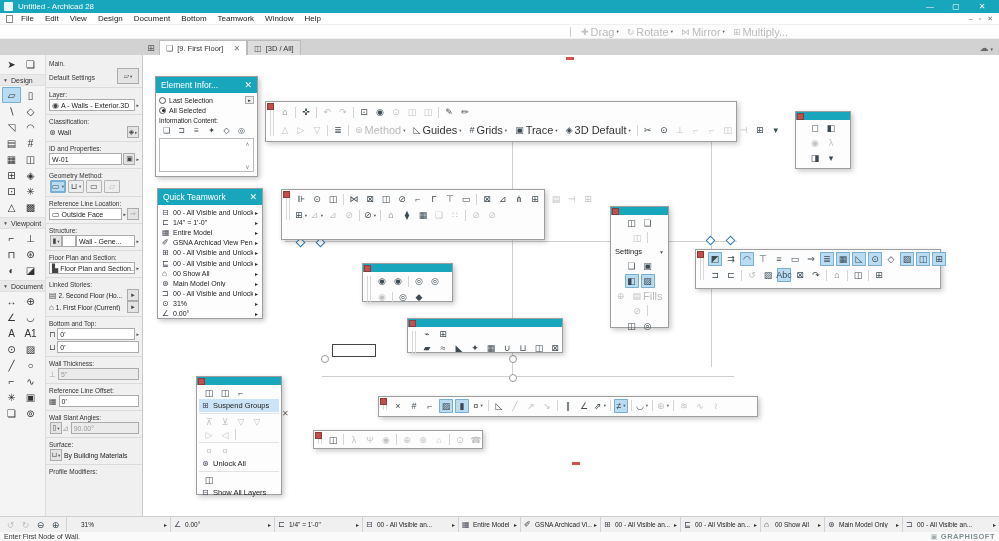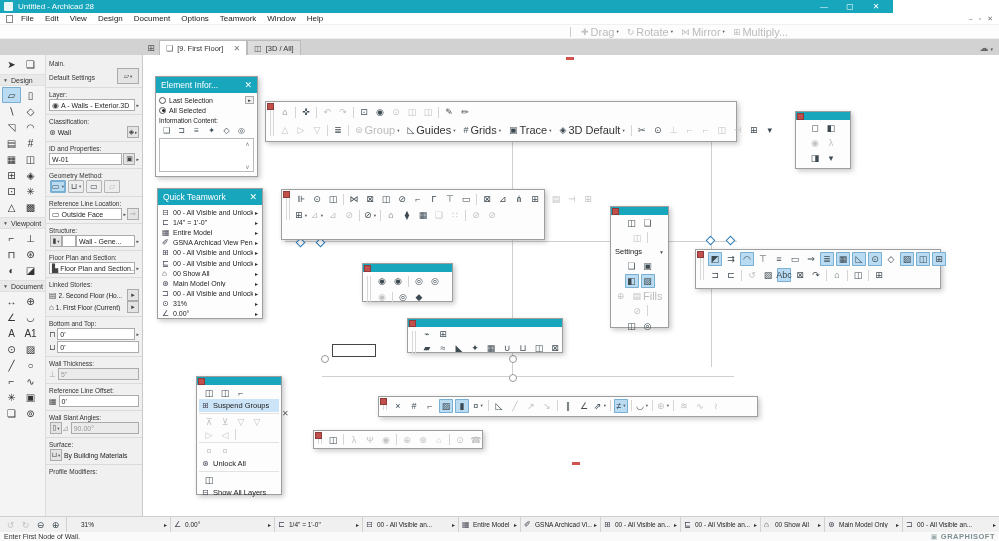--- a/index.html
+++ b/index.html
@@ -1,20 +1,20 @@
 <!DOCTYPE html>
 <html><head>
 <meta charset="utf-8">
 <style>
   * { margin:0; padding:0; box-sizing:border-box; font-family:"Liberation Sans","DejaVu Sans",sans-serif; }
   html,body { width:999px; height:541px; overflow:hidden; background:#fff; }
   body { position:relative; font-size:8px; color:#222; }
 
   
-  #titlebar { position:absolute; left:0; top:0; width:893px; height:13px; background:#17A6BB; color:#fff; display:flex; align-items:center; padding:0 4px; font-size:8px; }
+  #titlebar { position:absolute; left:0; top:0; width:999px; height:13px; background:#17A6BB; color:#fff; display:flex; align-items:center; padding:0 4px; font-size:8px; }
   #titlebar .appico { width:9px; height:9px; background:#fff; border-radius:1px; margin-right:5px; opacity:.9; }
   #titlebar .spacer { flex:1; }
   #titlebar .wc { width:26px; text-align:center; font-size:8px; color:#fff; }
   #menubar { position:absolute; left:0; top:13px; width:999px; height:12px; background:#fff; display:flex; align-items:center; padding-left:6px; border-bottom:1px solid #F0F0F0; }
   #menubar .docico { width:7px; height:8px; border:1px solid #888; margin-right:8px; }
   .menu-item { margin-right:11px; font-size:8px; color:#222; }
   #menubar .spacer { flex:1; }
   #menubar .mwc { color:#777; font-size:7px; margin-right:6px; }
   #transformbar { position:absolute; left:0; top:25px; width:999px; height:14px; background:#FDFDFD; display:flex; align-items:center; padding-left:570px; border-bottom:1px solid #EEE; }
   #transformbar .vsep { width:1px; height:10px; background:#CCC; margin-right:6px; }
@@ -149,21 +149,21 @@
   <span class="wc">✕</span>
 </div>
 
 <div id="menubar">
   <span class="docico"></span>
   <span class="menu-item">File</span>
   <span class="menu-item">Edit</span>
   <span class="menu-item">View</span>
   <span class="menu-item">Design</span>
   <span class="menu-item">Document</span>
-  <span class="menu-item">Options</span>
+  <span class="menu-item">Bottom</span>
   <span class="menu-item">Teamwork</span>
   <span class="menu-item">Window</span>
   <span class="menu-item">Help</span>
   <span class="spacer"></span>
   <span class="mwc">–</span>
   <span class="mwc">▫</span>
   <span class="mwc">✕</span>
 </div>
 
 <div id="transformbar">
@@ -517,21 +517,21 @@
           <span class="tbi">✎</span>
           <span class="tbi">✏</span>
         </div>
       <div class="trow">
           <span class="tbi dim">△</span>
           <span class="tbi dim">▷</span>
           <span class="tbi dim">▽</span>
           <span class="sep"></span>
           <span class="tbi">≣</span>
           <span class="sep"></span>
-          <span class="tbi dim lbl">⊚<span class="tbt">Group</span><span class="caret">▾</span></span>
+          <span class="tbi dim lbl">⊚<span class="tbt">Method</span><span class="caret">▾</span></span>
           <span class="tbi lbl">◺<span class="tbt">Guides</span><span class="caret">▾</span></span>
           <span class="tbi lbl">#<span class="tbt">Grids</span><span class="caret">▾</span></span>
           <span class="tbi lbl">▣<span class="tbt">Trace</span><span class="caret">▾</span></span>
           <span class="tbi lbl">◈<span class="tbt">3D Default</span><span class="caret">▾</span></span>
           <span class="sep"></span>
           <span class="tbi">✂</span>
           <span class="tbi">⊙</span>
           <span class="tbi dim">⊥</span>
           <span class="tbi dim">⌐</span>
           <span class="tbi dim">⌐</span>

